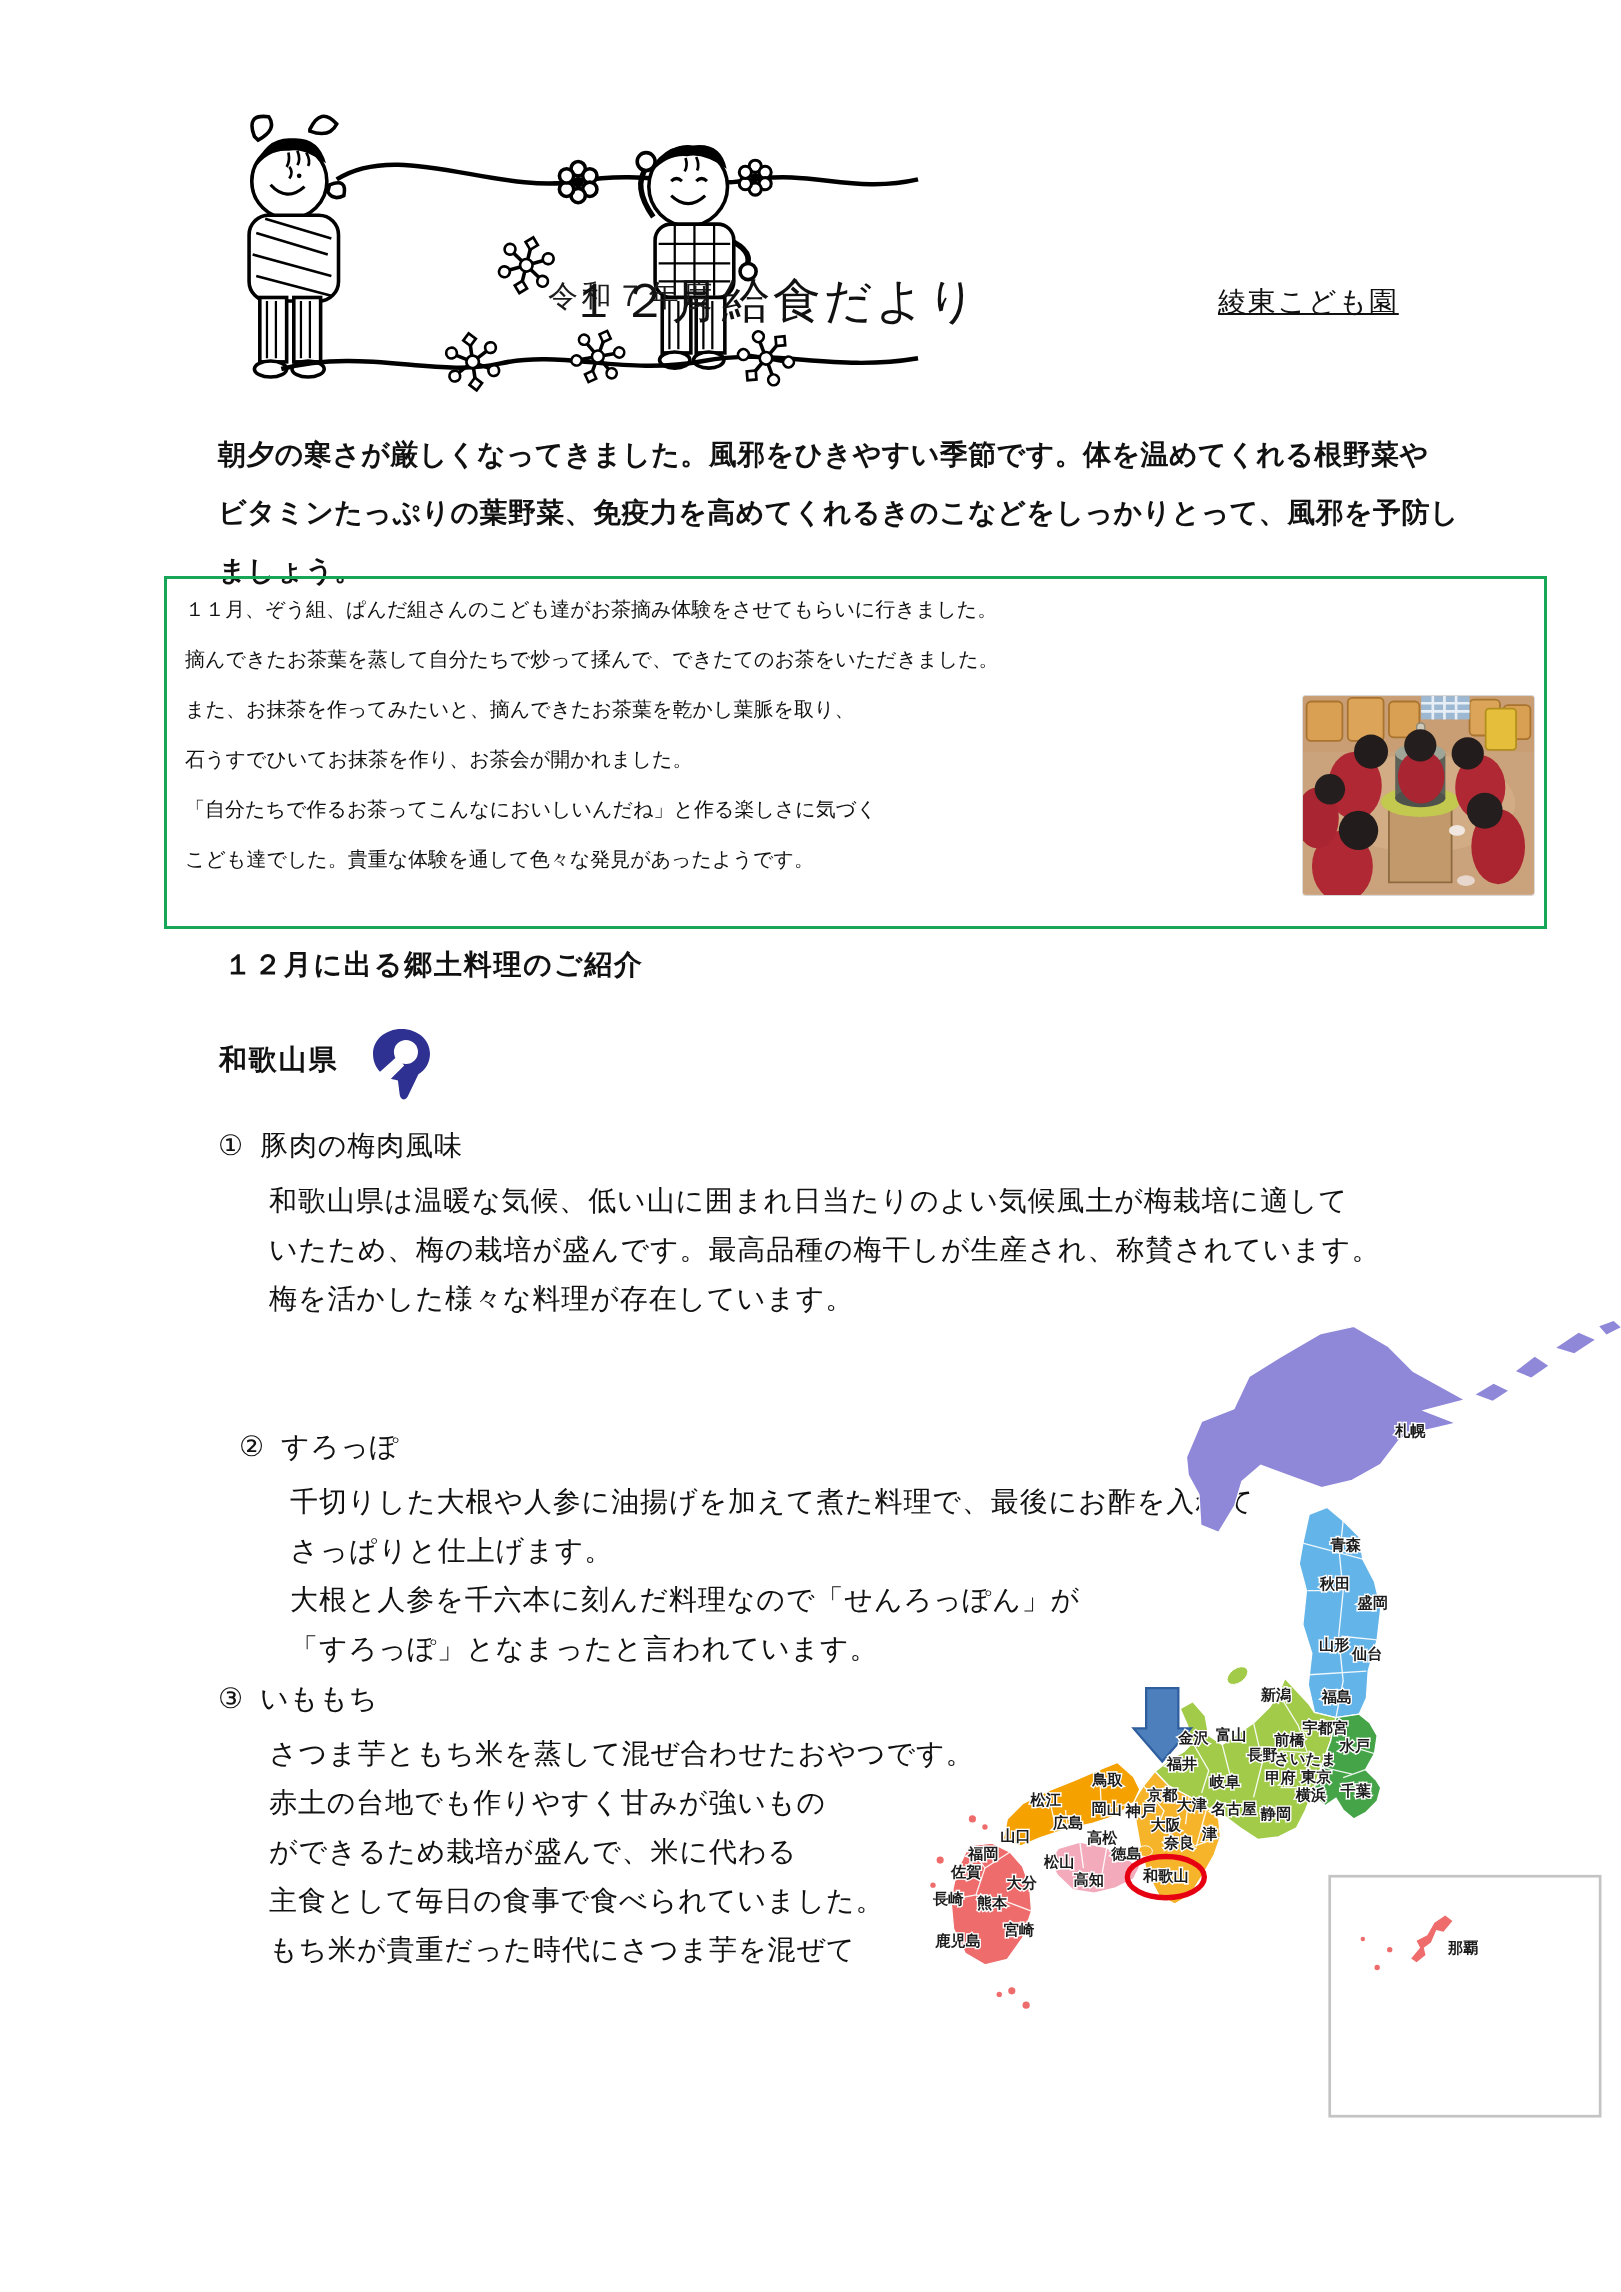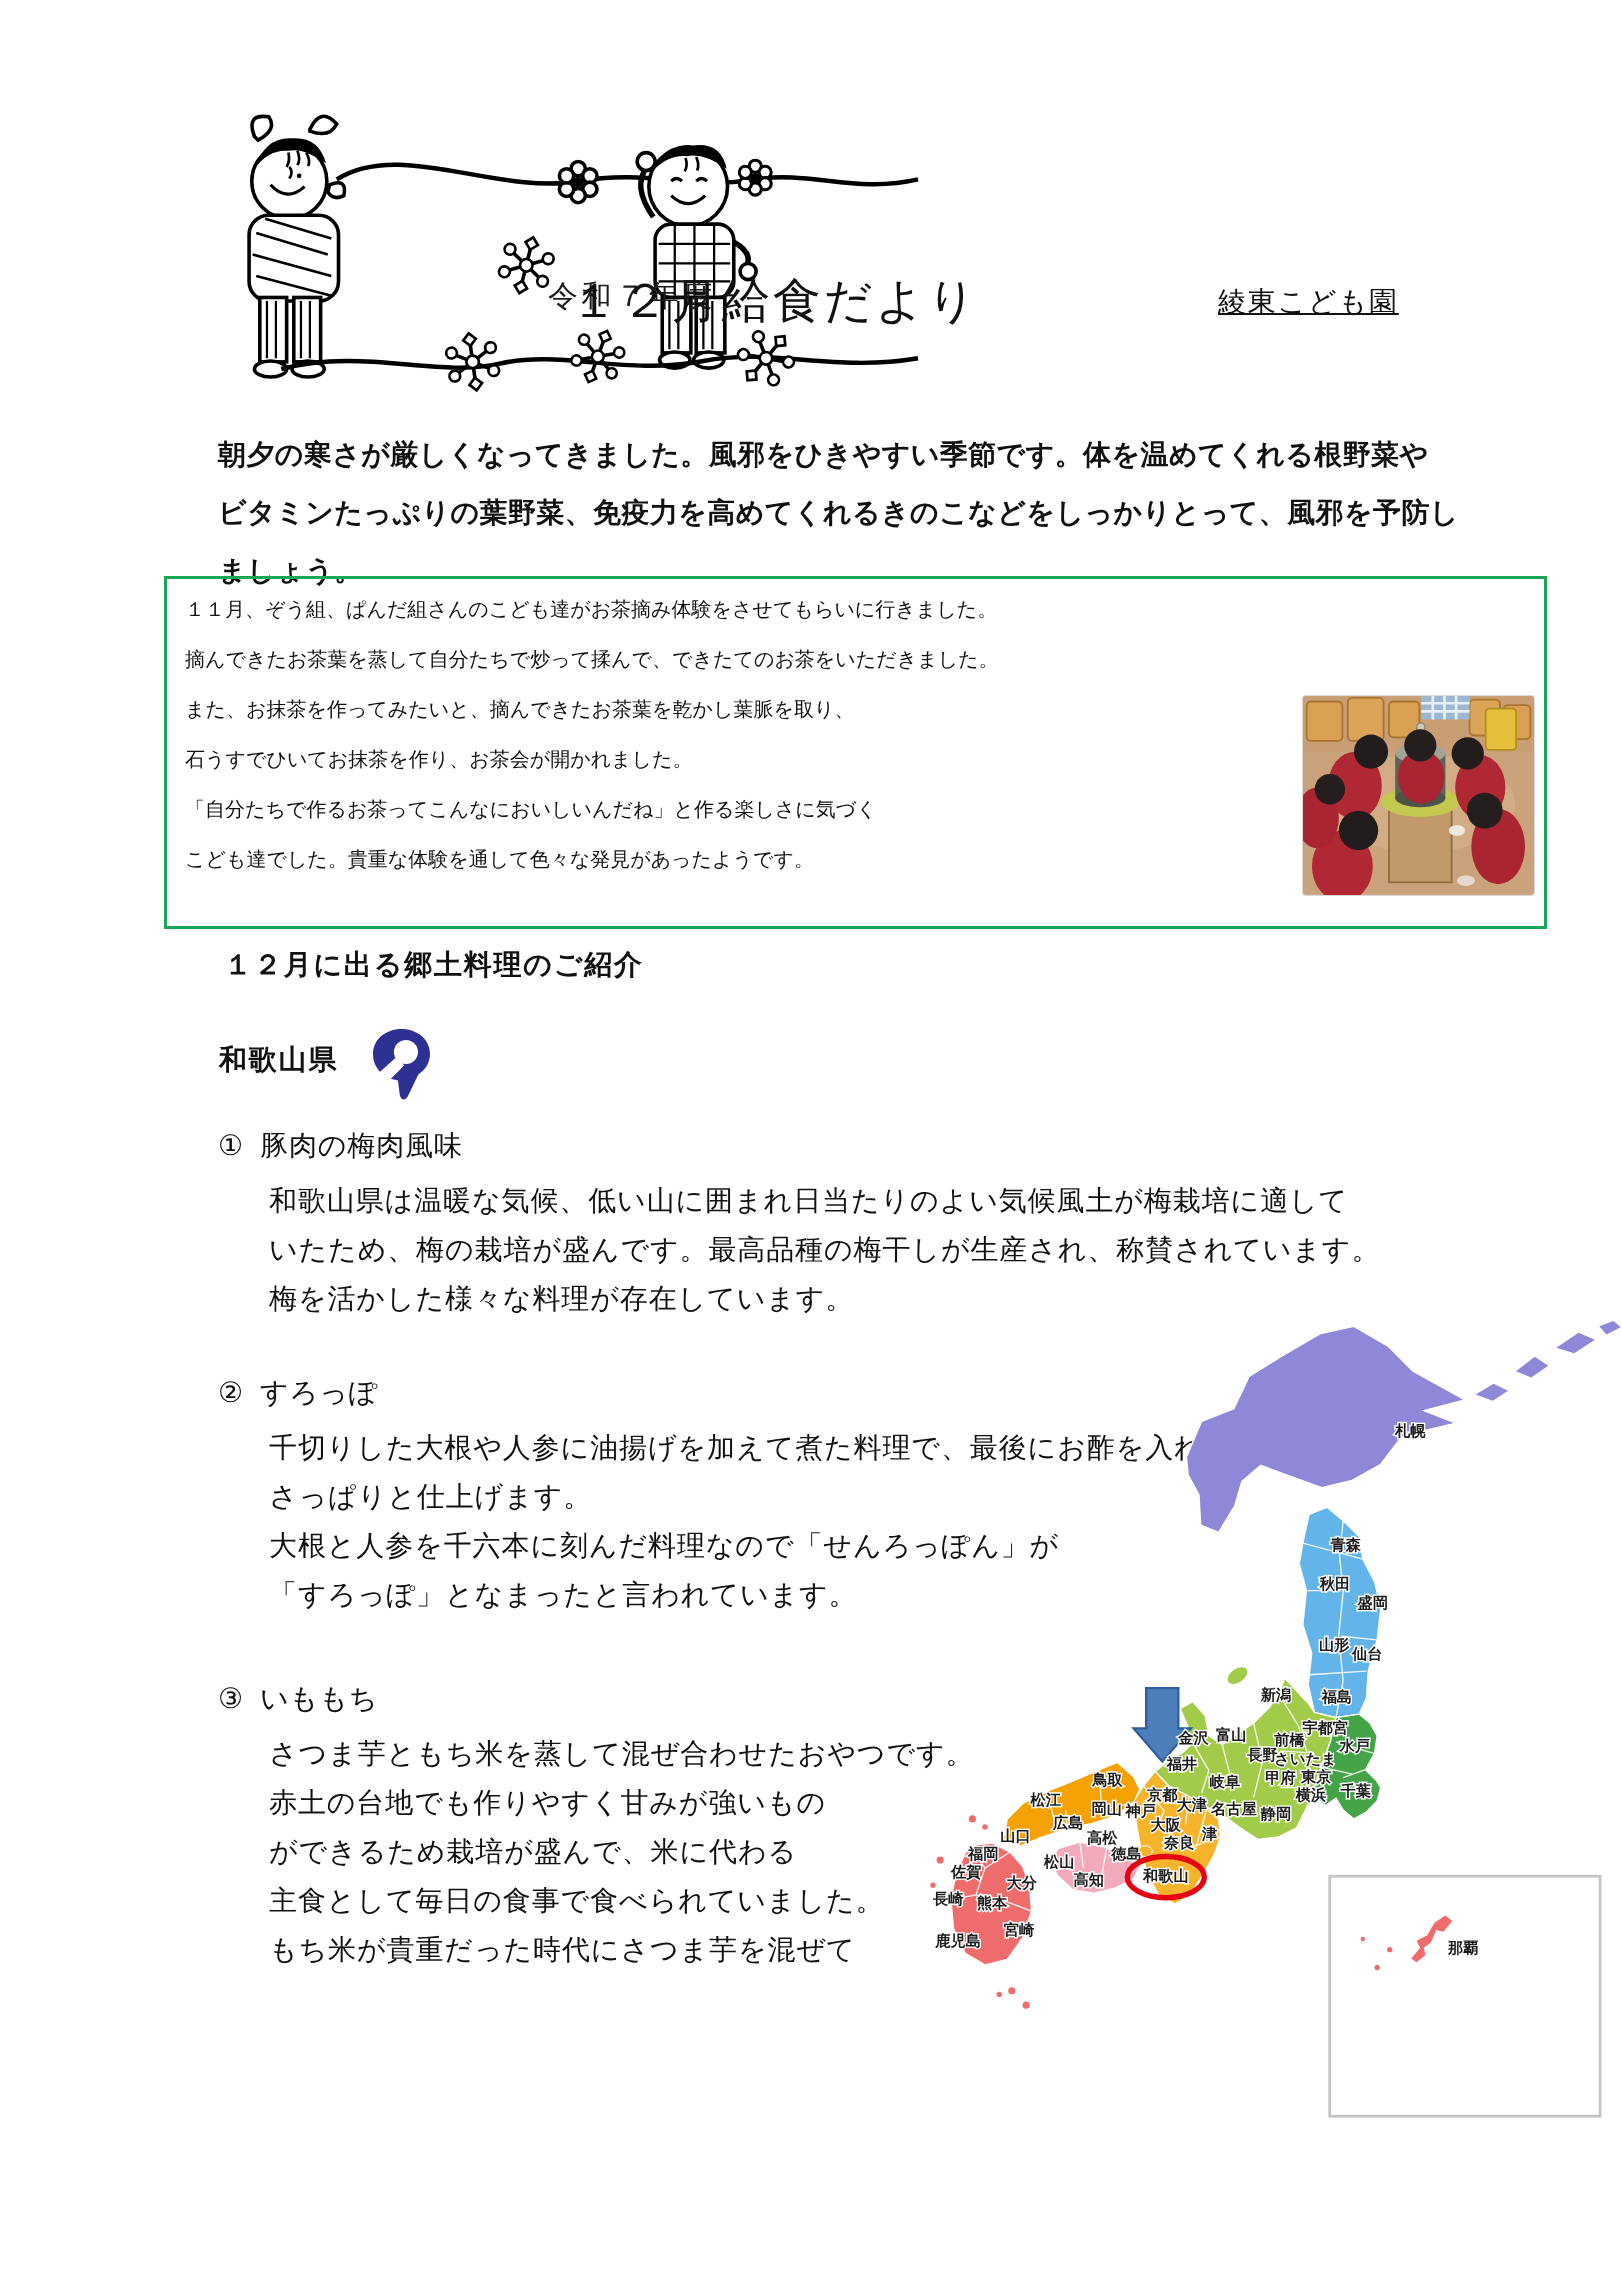--- a/index.html
+++ b/index.html
@@ -189,21 +189,21 @@
     <div class="item-head">
       <span class="item-no">①</span><span>豚肉の梅肉風味</span>
     </div>
     <div class="item-body">
         <div class="line">和歌山県は温暖な気候、低い山に囲まれ日当たりのよい気候風土が梅栽培に適して</div>
         <div class="line">いたため、梅の栽培が盛んです。最高品種の梅干しが生産され、称賛されています。</div>
         <div class="line">梅を活かした様々な料理が存在しています。</div>
       </div>
   </div>
 
-  <div class="abs food-item" style="top:1374px;">
+  <div class="abs food-item" style="top:1428px;margin-left:21px;">
     <div class="item-head">
       <span class="item-no">②</span><span>すろっぽ</span>
     </div>
     <div class="item-body">
         <div class="line">千切りした大根や人参に油揚げを加えて煮た料理で、最後にお酢を入れて</div>
         <div class="line">さっぱりと仕上げます。</div>
         <div class="line">大根と人参を千六本に刻んだ料理なので「せんろっぽん」が</div>
         <div class="line">「すろっぽ」となまったと言われています。</div>
       </div>
   </div>

